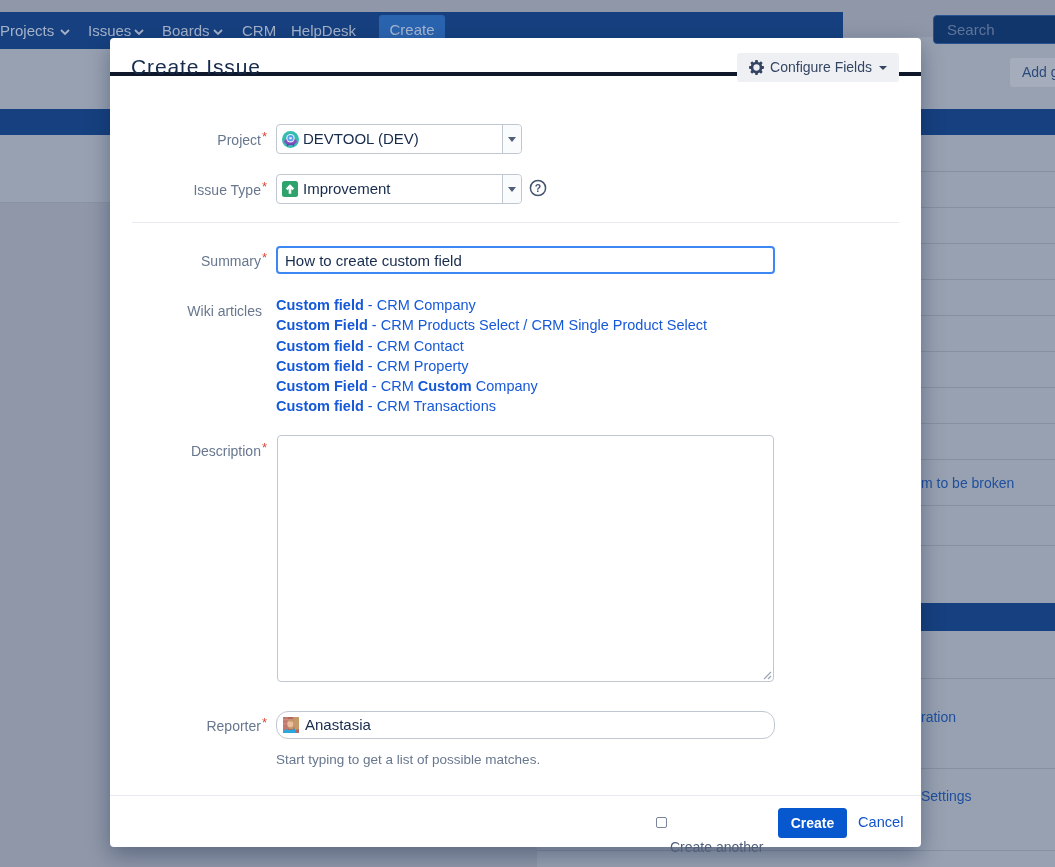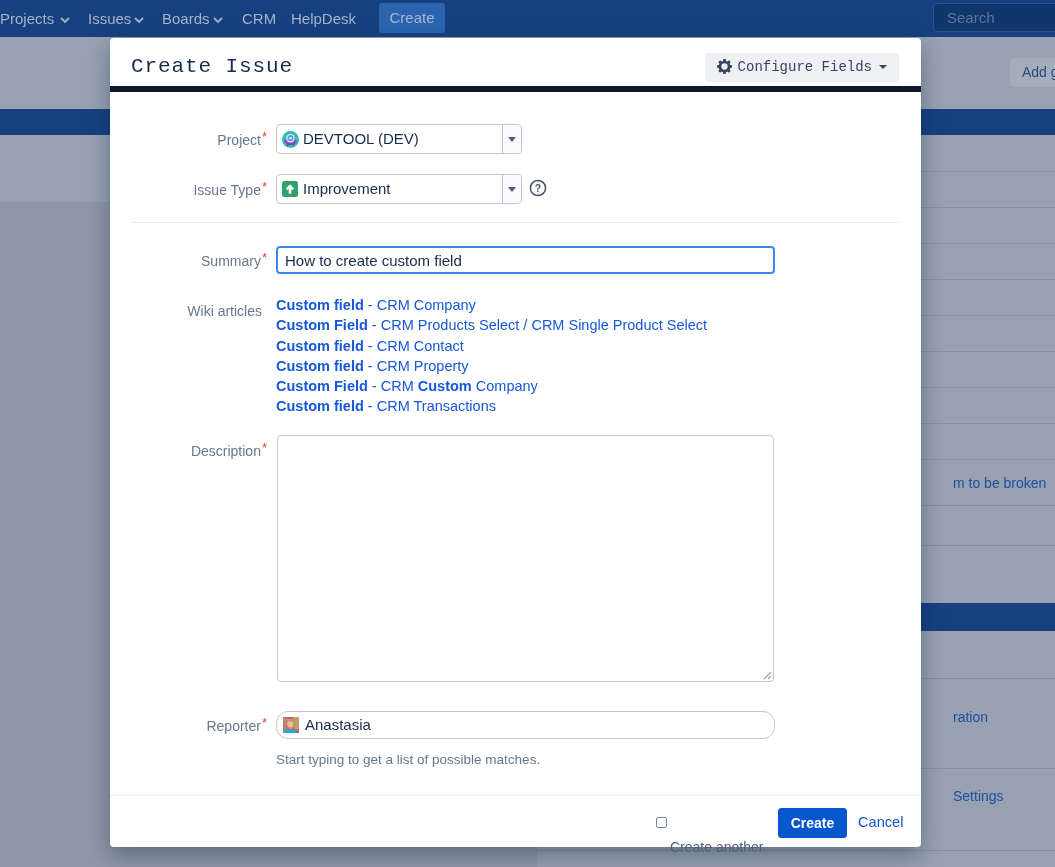--- a/index.html
+++ b/index.html
@@ -2,39 +2,39 @@
 <html><head>
 <meta charset="utf-8">
 <style>
   * { margin:0; padding:0; box-sizing:border-box; }
   html,body { width:1055px; height:867px; overflow:hidden; }
   body { font-family:"Liberation Sans", sans-serif; }
   #stage { position:relative; width:1055px; height:867px; overflow:hidden; background:#8F97A8; }
   .abs { position:absolute; }
 
   
-  #nav { left:0; top:0; width:1055px; height:37px; background:#16407F; }
+  #nav { left:0; top:12px; width:843px; height:37px; background:#16407F; }
   .navitem { position:absolute; top:0; height:37px; line-height:37px; color:#A6B2C9; font-size:15px; }
   .chev { position:absolute; top:16px; width:8px; height:8px; }
   .chev svg { display:block; }
   #navcreate { position:absolute; left:379px; top:3px; width:66px; height:30px; background:#2A64AF; border-radius:3px; color:#A9B7CF; font-size:15px; text-align:center; line-height:30px; }
   #navsearch { position:absolute; left:933px; top:3px; width:130px; height:29px; background:#10366B; border:1px solid #2B5391; border-radius:4px; color:#5F7499; font-size:15px; line-height:27px; padding-left:13px; }
 
   #bgtop { left:0; top:37px; width:1055px; height:72px; background:#98A1B1; }
   #band1 { left:0; top:109px; width:1055px; height:26px; background:#16407F; }
   #leftlight { left:0; top:135px; width:537px; height:67px; background:#98A1B1; }
   #rightpanel { left:537px; top:135px; width:518px; height:732px; background:#98A1B1; }
   .sep { position:absolute; left:0; width:518px; height:1px; background:#87909F; }
   #band2 { position:absolute; left:0; top:468px; width:518px; height:28px; background:#16407F; }
-  .bglink { position:absolute; color:#1D4F9E; font-size:14px;padding-left:32px; }
+  .bglink { position:absolute; color:#1D4F9E; font-size:14px; }
   #addg { left:1010px; top:58px; width:80px; height:29px; background:#A5ADBC; border-radius:3px; color:#2C4A7C; font-size:14px; line-height:29px; padding-left:12px; }
 
   
   #modal { left:110px; top:38px; width:811px; height:809px; background:#fff; border-radius:4px; box-shadow:0 8px 22px rgba(9,30,66,0.38); }
-  #mhead { position:absolute; left:0; top:0; width:100%; height:54px; border-bottom:6px solid #0f172a;font-family:Liberation Mono, monospace; }
+  #mhead { position:absolute; left:0; top:0; width:100%; height:38px; border-bottom:4px solid #0f172a; }
   #mtitle { position:absolute; left:21px; top:17px; font-size:21px; font-weight:500; letter-spacing:0.9px; color:#172B4D; }
   #cfgbtn { position:absolute; right:22px; top:15px; height:29px; background:#EFF0F3; border-radius:3px; color:#344563; font-size:14px; line-height:29px; padding:0 12px; }
   #cfgbtn svg { vertical-align:-3px; margin-right:6px; }
   .caret { display:inline-block; width:0; height:0; border-left:4px solid transparent; border-right:4px solid transparent; border-top:4px solid #344563; margin-left:7px; vertical-align:2px; }
 
   .label { position:absolute; color:#68778E; font-size:14px; text-align:right; }
   .req:after { content:"*"; color:#D84A38; font-size:13px; position:relative; top:-4px; margin-left:1px; }
 
   .selbox { position:absolute; left:166px; width:246px; height:30px; background:#fff; border:1px solid #C1C7D0; border-radius:4px; }
   .selbox .arrowcell { position:absolute; right:0; top:0; width:19px; height:28px; border-left:1px solid #C1C7D0; background:#FAFBFC; border-radius:0 4px 4px 0; }

